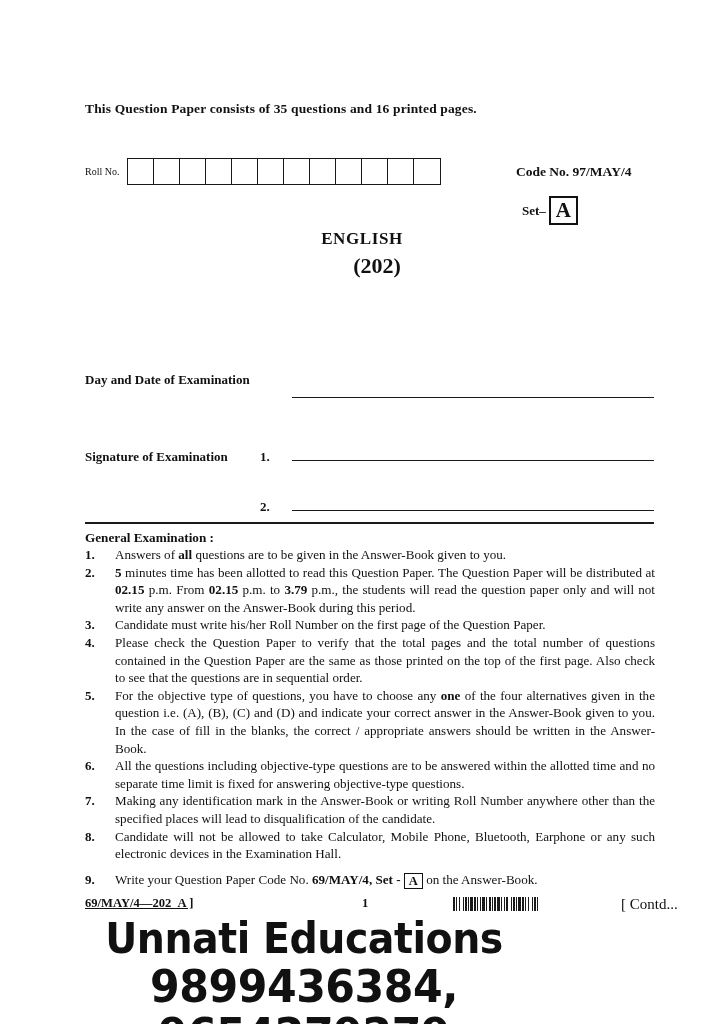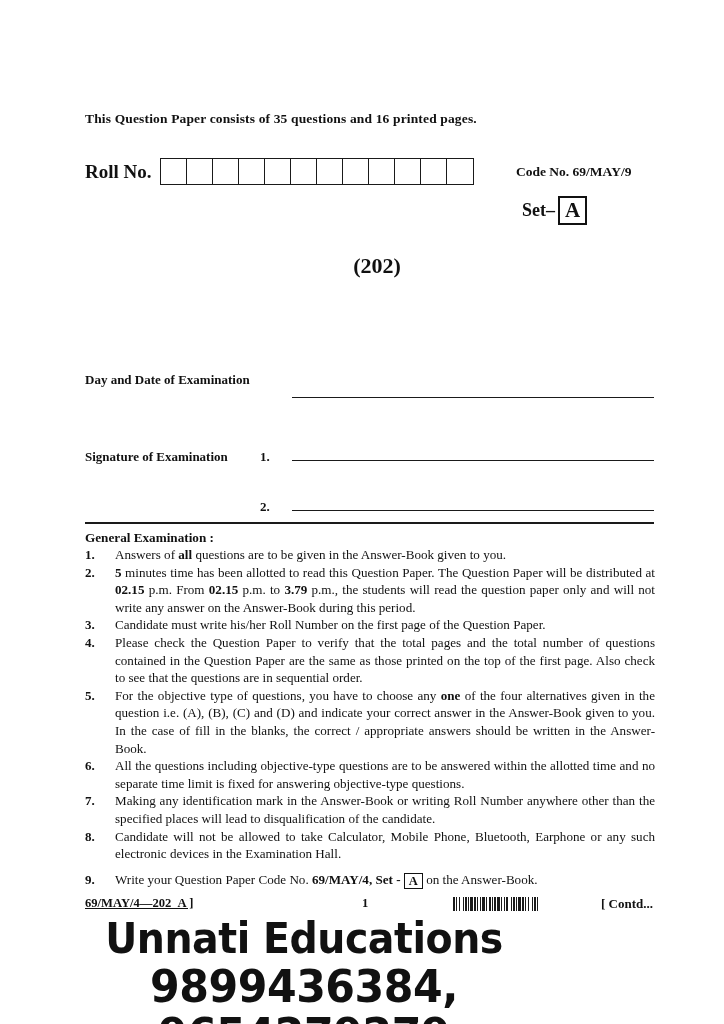--- a/index.html
+++ b/index.html
@@ -27,34 +27,33 @@
 
   
   .top-notice {
     position: absolute;
     left: 85px;
     top: 101px;
     font-size: 13.5px;
     font-weight: bold;
     letter-spacing: 0.15px;
     white-space: nowrap;
-    margin-top: 10px;
   }
 
   
   .rollno-row {
     position: absolute;
     left: 85px;
     top: 158px;
     display: flex;
     align-items: center;
   }
   .rollno-label {
-    font-size: 19px;
-    font-weight: bold;
+    font-size: 10px;
+    font-weight: normal;
     margin-right: 8px;
     white-space: nowrap;
   }
   .rollno-grid {
     display: flex;
     border: 1.6px solid #1a1a1a;
     background: #fff;
   }
   .rollno-cell {
     width: 26px;
@@ -74,21 +73,21 @@
     white-space: nowrap;
   }
   .set-row {
     position: absolute;
     left: 522px;
     top: 196px;
     display: flex;
     align-items: center;
   }
   .set-label {
-    font-size: 18px;
+    font-size: 13px;
     font-weight: bold;
     margin-right: 3px;
   }
   .set-box {
     width: 29px;
     height: 29px;
     border: 2px solid #111;
     display: flex;
     align-items: center;
     justify-content: center;
@@ -236,24 +235,24 @@
     align-items: stretch;
     overflow: hidden;
   }
   .footer-barcode i {
     display: block;
     height: 100%;
     background: #1a1a1a;
   }
   .footer-right {
     position: absolute;
-    left: 516px;
+    left: 536px;
     top: 0;
-    font-size: 13px;
-    font-weight: bold;
+    font-size: 15px;
+    font-weight: normal;
     white-space: nowrap;
   }
 
   
   .stamp {
     position: absolute;
     left: 0;
     top: 916px;
     width: 608px;
     text-align: center;
@@ -291,27 +290,28 @@
         <span class="rollno-cell"></span>
         <span class="rollno-cell"></span>
         <span class="rollno-cell"></span>
         <span class="rollno-cell"></span>
         <span class="rollno-cell"></span>
         <span class="rollno-cell"></span>
         <span class="rollno-cell"></span>
       </span>
   </div>
 
-  <div class="code-no">Code No. 69/MAY/9</div>
+  <div class="code-no">Code No. 97/MAY/4</div>
 
   <div class="set-row">
     <span class="set-label">Set–</span>
     <span class="set-box">A</span>
   </div>
 
+  <div class="subject-title">ENGLISH</div>
   <div class="subject-code">(202)</div>
 
   <div class="field-label day-label">Day and Date of Examination</div>
   <div class="field-rule day-rule"></div>
 
   <div class="field-label sig-label">Signature of Examination</div>
   <div class="field-num sig-num-1">1.</div>
   <div class="field-rule sig-rule-1"></div>
   <div class="field-num sig-num-2">2.</div>
   <div class="field-rule sig-rule-2"></div>

